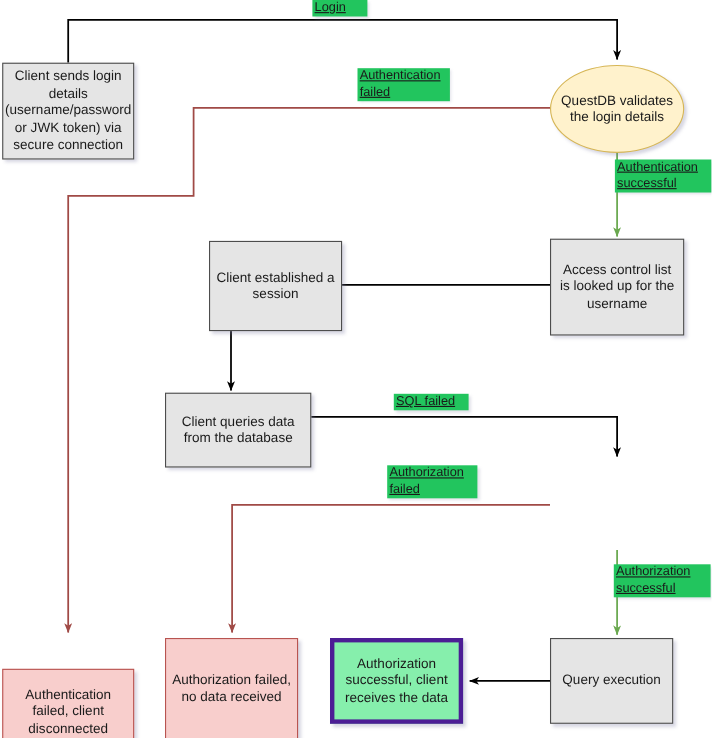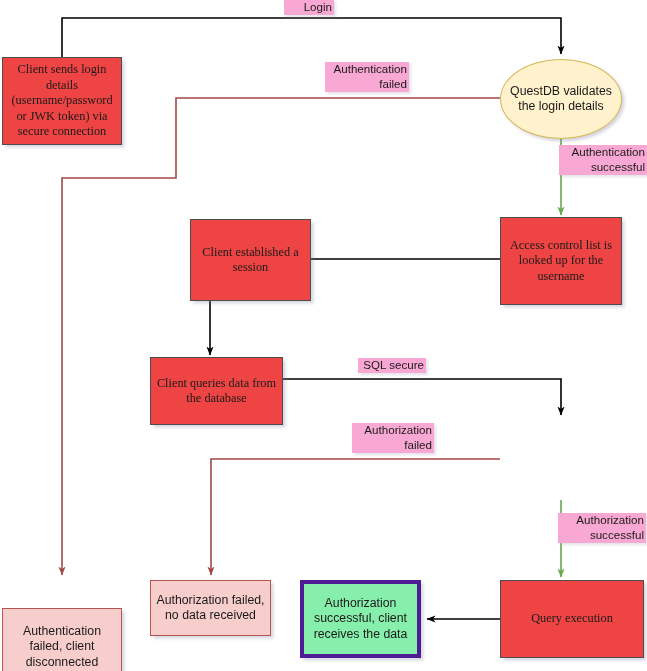--- a/index.html
+++ b/index.html
@@ -32,48 +32,48 @@
     align-items: center;
     justify-content: center;
     text-align: center;
     font-size: 12.3px;
     line-height: 15.5px;
     color: #1a1a1a;
     padding: 2px 5px;
     box-shadow: 2.5px 2.5px 3px rgba(120,120,160,0.30);
   }
   .node.rect {
-    background: #ef4444;
+    background: #e5e5e5;
     border: 1px solid #4d4d4d;
-    font-family: Liberation Serif, serif;
   }
   .node.rect-red {
     background: #f8cecc;
     border: 1px solid #b85450;
   }
   .node.rect-green {
     background: #86efac;
     border: 4px solid #4c1d95;
   }
   .node.ellipse {
     background: #fff2cc;
     border: 1px solid #d6b656;
     border-radius: 50%;
     justify-content: center;
   }
   .edge-label {
     position: absolute;
-    background: #f9a8d4;
+    background: #22c55e;
     font-size: 11.6px;
     line-height: 14.5px;
     color: #1a1a1a;
-    text-align: right;
+    text-align: left;
     padding: 0 2px;
     box-shadow: 2px 2px 2.5px rgba(150,150,180,0.28);
     white-space: pre-line;
+    text-decoration: underline;
   }
 </style>
 </head>
 <body>
 
 <div id="canvas">
 
   <svg class="edges" viewBox="0 0 647 671">
     <defs>
       <marker id="arrow-black" markerWidth="10" markerHeight="10" refX="8.5" refY="3.6" orient="auto" markerUnits="userSpaceOnUse">
@@ -142,41 +142,41 @@
 
   <div class="node rect" style="left:150px; top:357px; width:133px; height:68px;">
     <span>Client queries data from the database</span>
   </div>
 
 
   <div class="node rect-red" style="left:2px; top:580px; width:120px; height:78px;margin-top:28px;">
     <span>Authentication failed, client disconnected</span>
   </div>
 
-  <div class="node rect-red" style="left:150px; top:580px; width:121px; height:56px;">
+  <div class="node rect-red" style="left:150px; top:580px; width:121px; height:92px;">
     <span>Authorization failed, no data received</span>
   </div>
 
   <div class="node rect-green" style="left:300px; top:580px; width:121px; height:78px;">
     <span>Authorization successful, client receives the data</span>
   </div>
 
-  <div class="node rect" style="left:500px; top:580px; width:144px; height:78px;justify-content:center;">
+  <div class="node rect" style="left:500px; top:580px; width:112px; height:78px;justify-content:center;">
     <span>Query execution</span>
   </div>
 
   <div class="edge-label" style="left:284px; top:0px; width:46px; height:15px;">Login</div>
 
   <div class="edge-label" style="left:325px; top:62px; width:80px; height:30px;">Authentication
 failed</div>
 
   <div class="edge-label" style="left:559px; top:145px; width:84px; height:30px;">Authentication
 successful</div>
 
-  <div class="edge-label" style="left:358px; top:358px; width:64px; height:15px;">SQL secure</div>
+  <div class="edge-label" style="left:358px; top:358px; width:64px; height:15px;">SQL failed</div>
 
   <div class="edge-label" style="left:352px; top:423px; width:78px; height:30px;">Authorization
 failed</div>
 
   <div class="edge-label" style="left:558px; top:513px; width:84px; height:30px;">Authorization
 successful</div>
 
 </div>
 
 </body></html>

